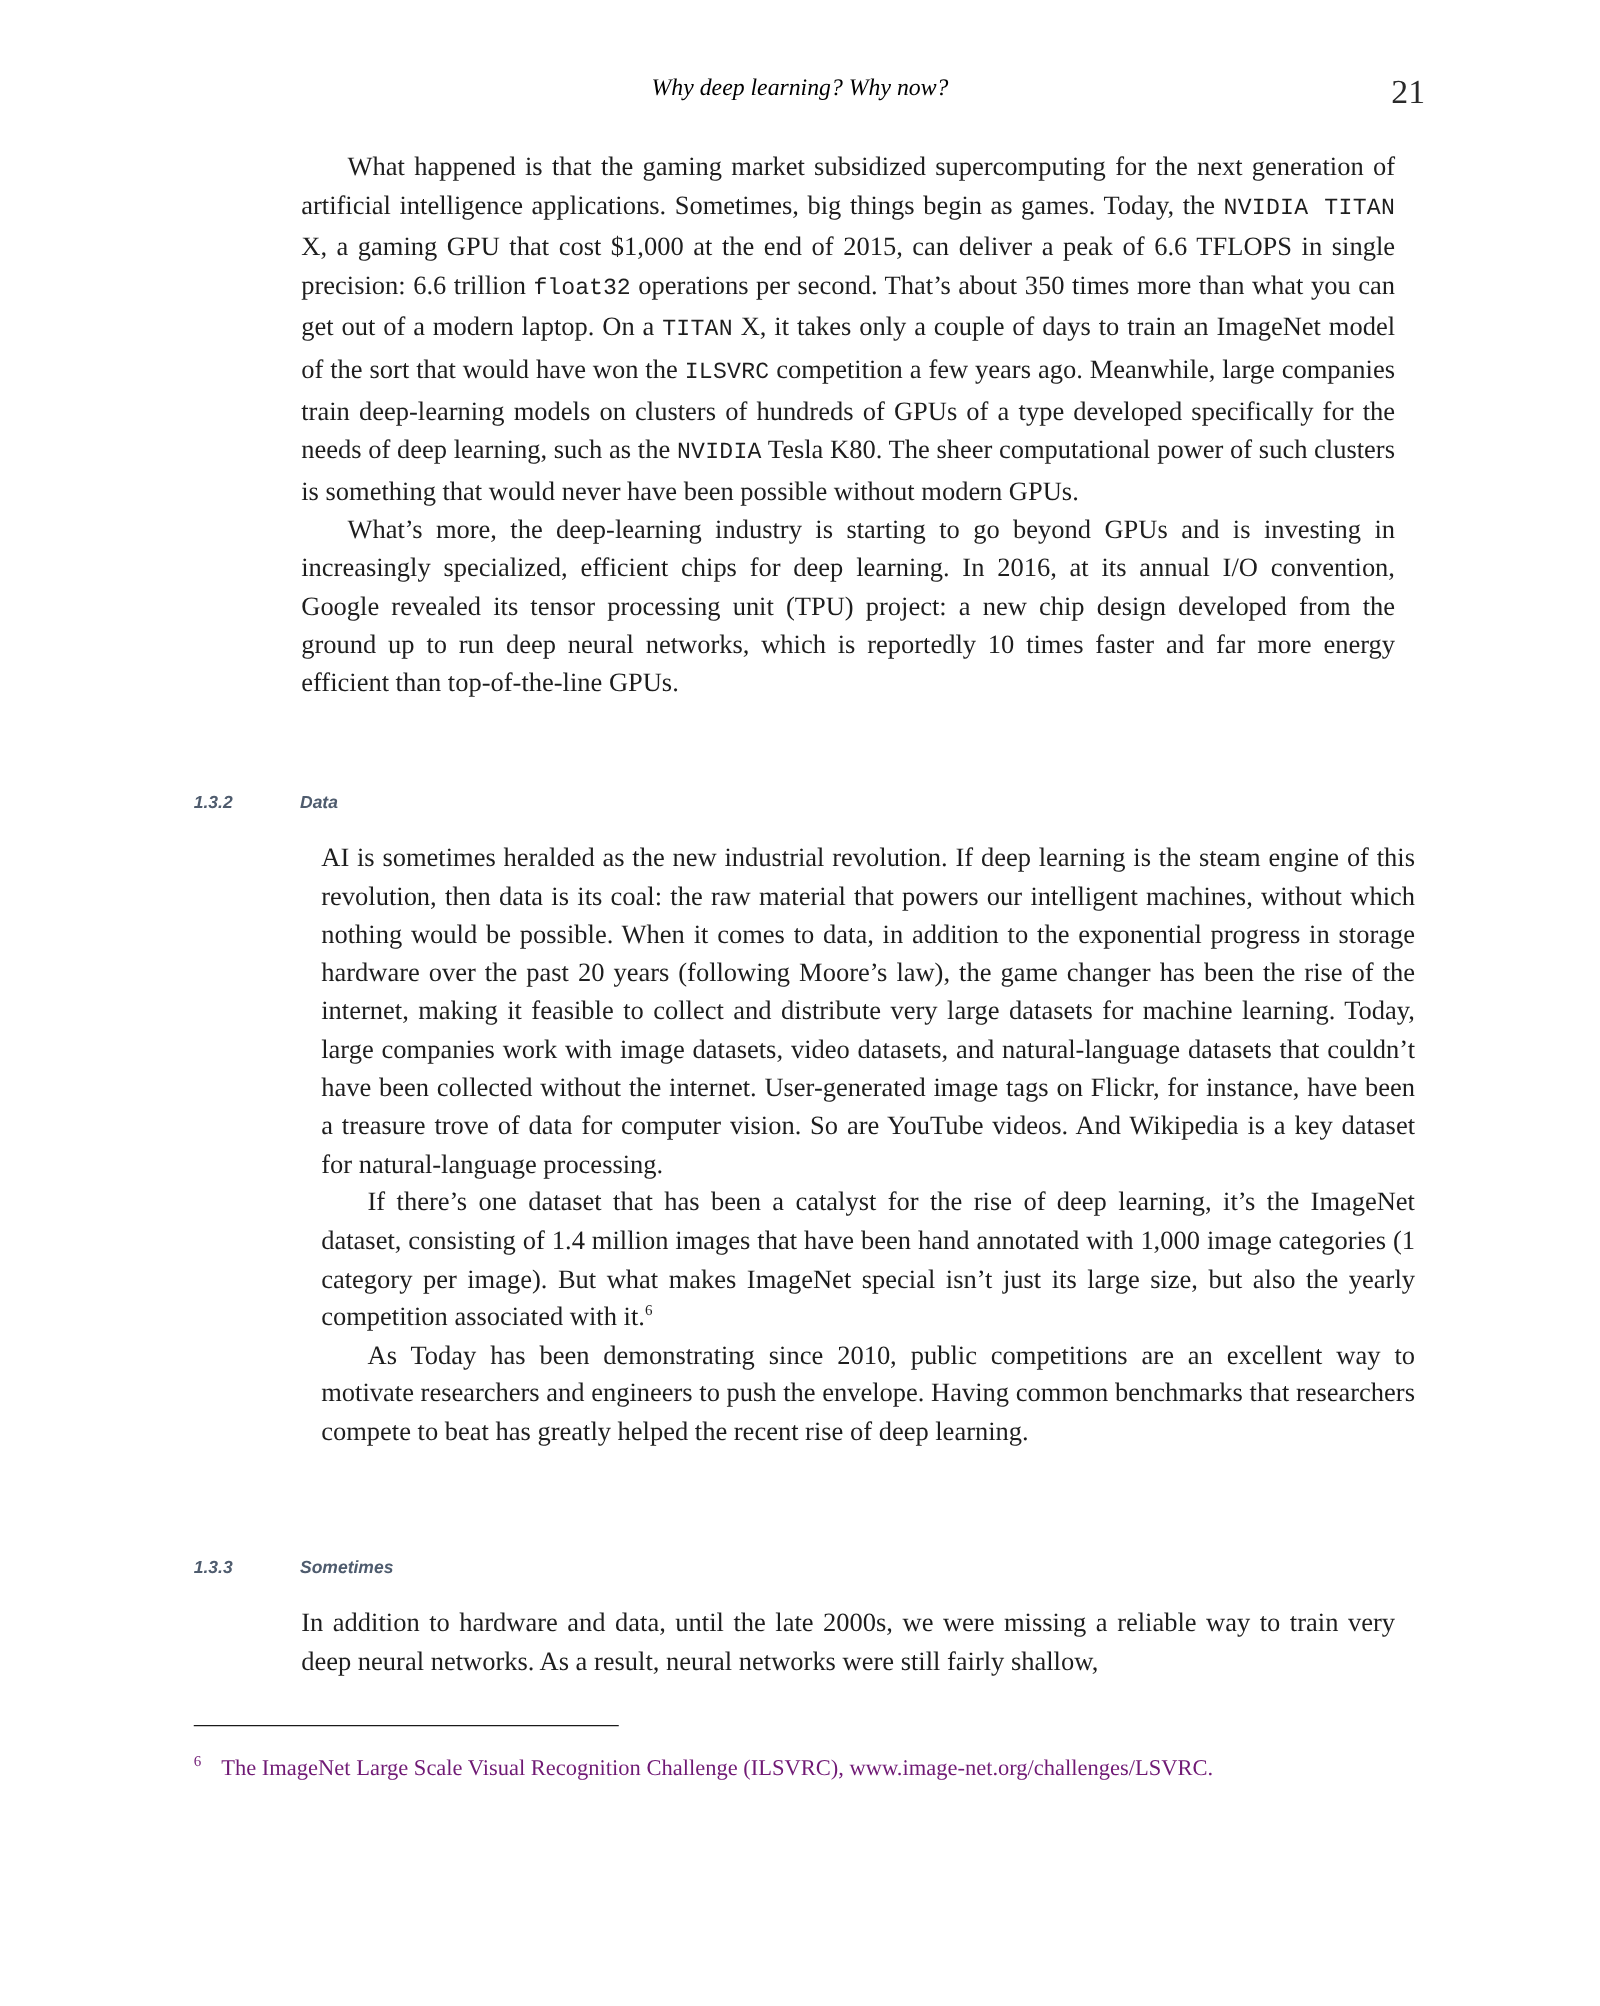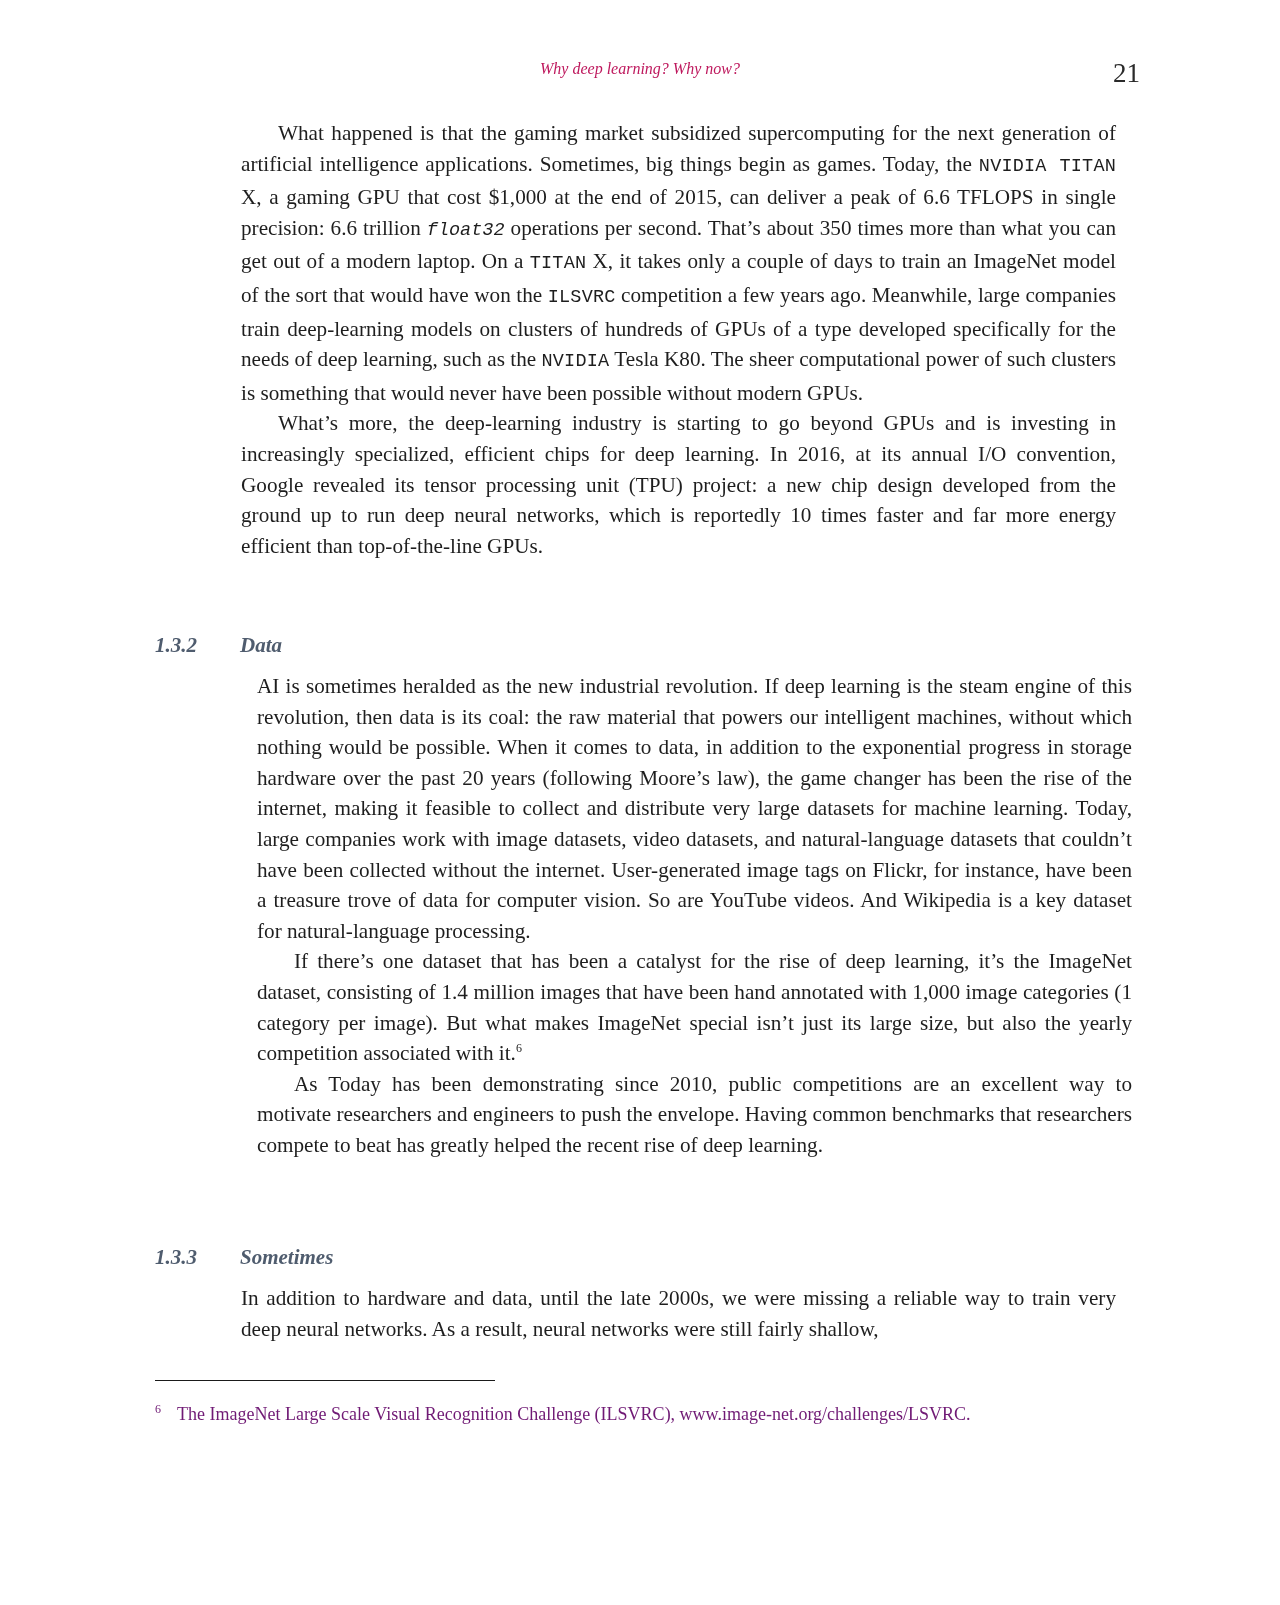--- a/index.html
+++ b/index.html
@@ -21,22 +21,22 @@
       left: 0;
       width: 1280px;
       height: 30px;
     }
     .running-title {
       position: absolute;
       left: 0;
       width: 1280px;
       text-align: center;
       font-style: italic;
-      font-size: 16px;
-      color: #be185d;
+      font-size: 19px;
+      color: #000000;
       top: 2px;
     }
     .page-number {
       position: absolute;
       right: 140px;
       top: 0;
       font-size: 27px;
       color: #2a2a2a;
     }
     .body-text {
@@ -50,35 +50,34 @@
     }
     .body-text p {
       margin: 0;
     }
     .body-text p.indent {
       text-indent: 37px;
     }
     .mono {
       font-family: "Liberation Mono", "DejaVu Sans Mono", monospace;
       font-size: 18.5px;
-      font-style: italic;
     }
     .sc {
       font-size: 18.5px;
       letter-spacing: 0.2px;
       font-family: Liberation Mono, monospace;
     }
     .section-heading {
       position: absolute;
       left: 155px;
       height: 30px;
-      font-family: Liberation Serif, serif;
+      font-family: Liberation Sans, sans-serif;
       font-weight: bold;
       font-style: italic;
-      font-size: 21px;
+      font-size: 14px;
       color: #4f5c6e;
     }
     .section-heading .num {
       display: inline-block;
       width: 85px;
     }
     .footnote-rule {
       position: absolute;
       left: 155px;
       top: 1380px;

